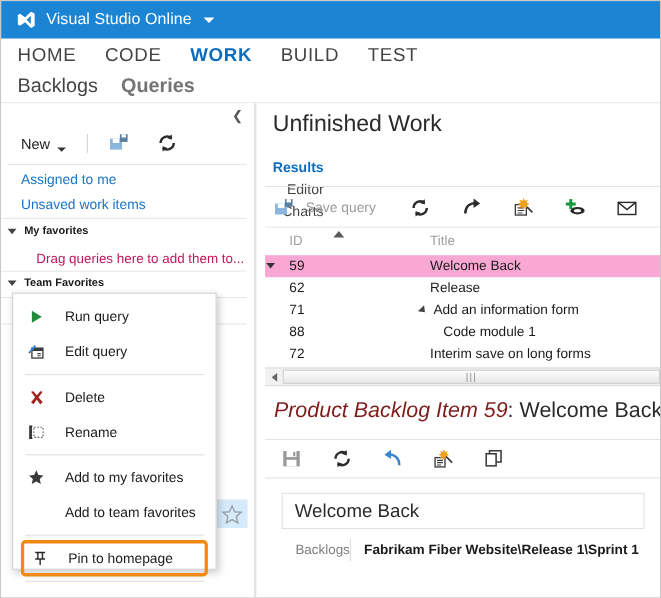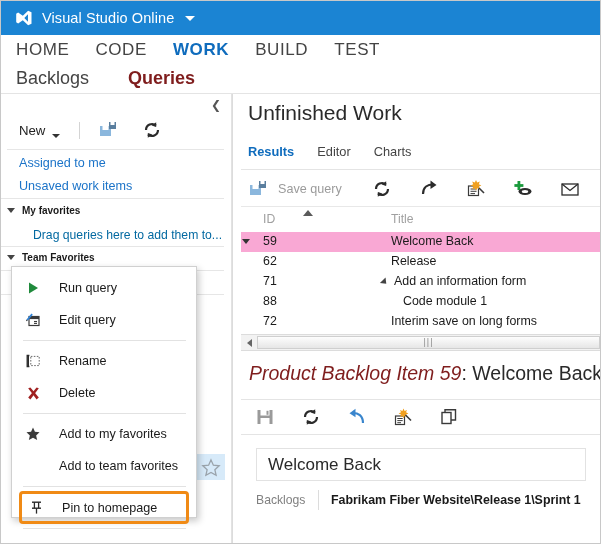--- a/index.html
+++ b/index.html
@@ -48,21 +48,21 @@
 
   
   .subnav {
     position: absolute; left: 0; top: 64px; width: 599px; height: 28px;
     display: flex; align-items: center; padding-left: 15px;
   }
   .subnav .sv {
     font-size: 18px; color: #444; margin-right: 21px;
     white-space: nowrap; cursor: pointer; position: relative; padding-bottom: 2px;
   }
-  .subnav .sv.active { color: #7f1d1d; font-weight: bold; margin-left: 18px; }
+  .subnav .sv.active { color: #737373; font-weight: bold; }
   .subnav .sv.active:after {
     content: ""; position: absolute; left: 0; right: 0; bottom: -8px;
     height: 3px; background: #0f6cbd;
   }
   .subnav-rule {
     position: absolute; left: 0; top: 92px; width: 599px; height: 1px; background: #e4e4e4;
   }
 
   
   .leftpane {
@@ -100,21 +100,21 @@
     position: absolute; left: 6px; font-size: 10px; color: #1a1a1a; font-weight: bold;
     white-space: nowrap; cursor: pointer; display: flex; align-items: center;
   }
   .lp-group .tri {
     width: 0; height: 0; margin-right: 7px;
     border-left: 4px solid transparent; border-right: 4px solid transparent;
     border-top: 5px solid #444;
     transform: rotate(0deg);
   }
   .lp-hint {
-    position: absolute; left: 32px; font-size: 12.2px; color: #0369a1; white-space: nowrap;
+    position: absolute; left: 32px; font-size: 12.2px; color: #be185d; white-space: nowrap;
   }
 
   .hl-row {
     position: absolute; left: 196px; width: 28px; height: 26px;
     background: #d7eaf9;
   }
   .star-out { position: absolute; left: 199px; top: 456px; width: 22px; height: 22px; cursor: pointer; }
 
   
   .ctxmenu {
@@ -134,28 +134,28 @@
   .mi .mi-lbl { margin-left: 16px; font-size: 12.6px; color: #1a1a1a; white-space: nowrap; }
   .mi-sep { height: 1px; background: #e2e2e2; margin: 4px 10px 4px 11px; }
   .mi.pinned {
     border: 3px solid #f08a15; border-radius: 4px; margin: 0 7px; padding-left: 4px;
     height: 33px;
   }
 
   
   .rightpane {
     position: absolute; left: 231px; top: 93px; right: 0; bottom: 0;
-    background: #fff; border-left: 1px solid #dcdcdc; overflow: hidden;
+    background: #fff; border-left: 1px solid #dcdcdc; overflow: hidden; text-align: right;
   }
   .rp-title {
     position: absolute; left: 15px; top: 7px;
     font-size: 21px; color: #2a2a2a; font-weight: normal; white-space: nowrap;
   }
   .rp-tabs {
-    position: absolute; left: 15px; top: 50px; display: flex; align-items: flex-end;
+    position: absolute; left: 15px; top: 50px; display: flex; align-items: flex-end; flex-direction: column;
   }
   .rp-tabs .tb {
     font-size: 12.8px; color: #444; margin-right: 23px; cursor: pointer;
     position: relative; padding-bottom: 5px; white-space: nowrap;
   }
   .rp-tabs .tb.active { color: #0f6cbd; font-weight: bold; }
   .rp-tabs-rule {
     position: absolute; left: 8px; right: 0; top: 75px; height: 1px; background: #e4e4e4;
   }
 
@@ -362,37 +362,37 @@
           <path d="M1.5 7.5 L2.8 8.6 L1 9.2 Z" fill="#2b2b2b"></path>
         </svg>
       </span>
       <span class="mi-lbl">Edit query</span>
     </div>
 
     <div class="mi-sep"></div>
 
     <div class="mi">
       <span class="mi-ico">
+        <svg width="15" height="15" viewBox="0 0 15 15">
+          <path d="M2.2 2.2 L4.4 1.6 L12.8 11.6 L10.6 13.4 Z" fill="#a02020"></path>
+          <path d="M12.8 2.2 L10.6 1.6 L2.2 11.6 L4.4 13.4 Z" fill="#a02020"></path>
+        </svg>
+      </span>
+      <span class="mi-lbl">Delete</span>
+    </div>
+
+    <div class="mi">
+      <span class="mi-ico">
         <svg width="16" height="16" viewBox="0 0 16 16">
           <path d="M4.4 2.5 L2.2 2.5 L2.2 13.5 L4.4 13.5" fill="none" stroke="#2b2b2b" stroke-width="1.3"></path>
           <line x1="3.2" y1="2.5" x2="3.2" y2="13.5" stroke="#2b2b2b" stroke-width="1.6"></line>
           <rect x="5.8" y="3.4" width="8.4" height="9.2" fill="none" stroke="#6a6a6a" stroke-width="1" stroke-dasharray="1.6 1.4"></rect>
         </svg>
       </span>
       <span class="mi-lbl">Rename</span>
-    </div>
-
-    <div class="mi">
-      <span class="mi-ico">
-        <svg width="15" height="15" viewBox="0 0 15 15">
-          <path d="M2.2 2.2 L4.4 1.6 L12.8 11.6 L10.6 13.4 Z" fill="#a02020"></path>
-          <path d="M12.8 2.2 L10.6 1.6 L2.2 11.6 L4.4 13.4 Z" fill="#a02020"></path>
-        </svg>
-      </span>
-      <span class="mi-lbl">Delete</span>
     </div>
 
     <div class="mi-sep"></div>
 
     <div class="mi">
       <span class="mi-ico">
         <svg width="16" height="16" viewBox="0 0 24 24">
           <path d="M12 2.4 L14.9 8.8 L21.8 9.5 L16.7 14.2 L18.2 21.0 L12 17.5 L5.8 21.0 L7.3 14.2 L2.2 9.5 L9.1 8.8 Z" fill="#3a3a3a"></path>
         </svg>
       </span>

